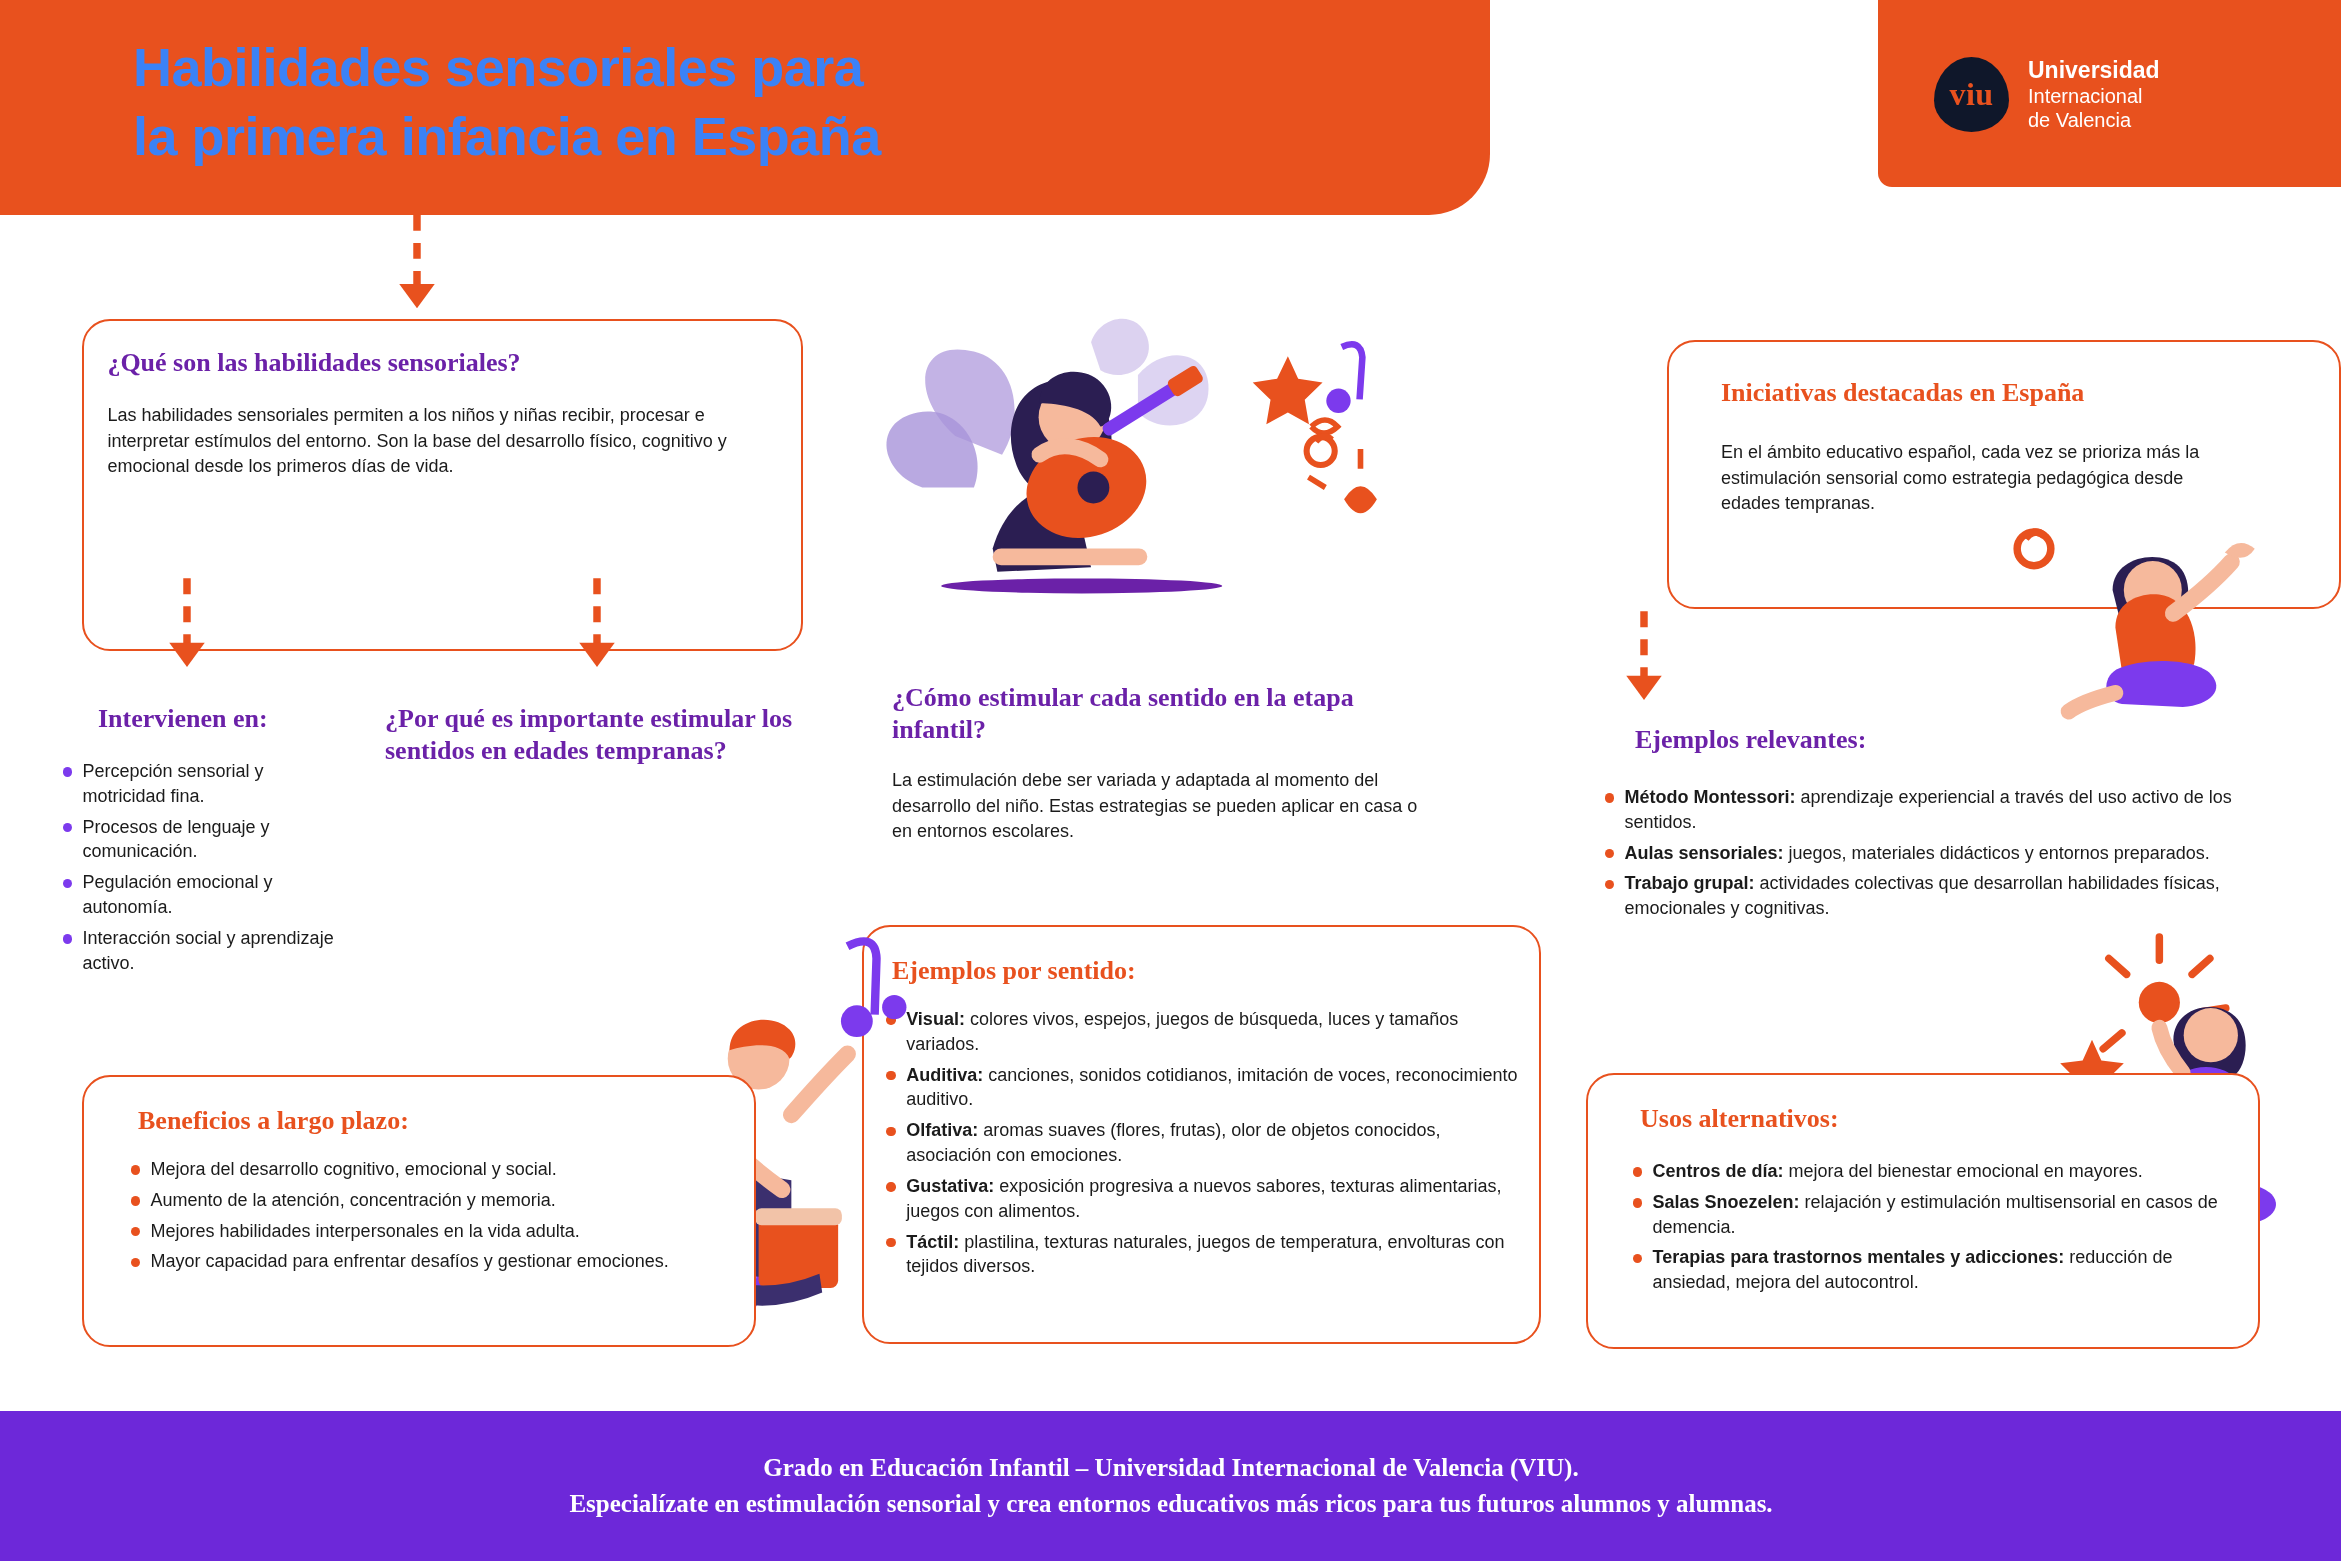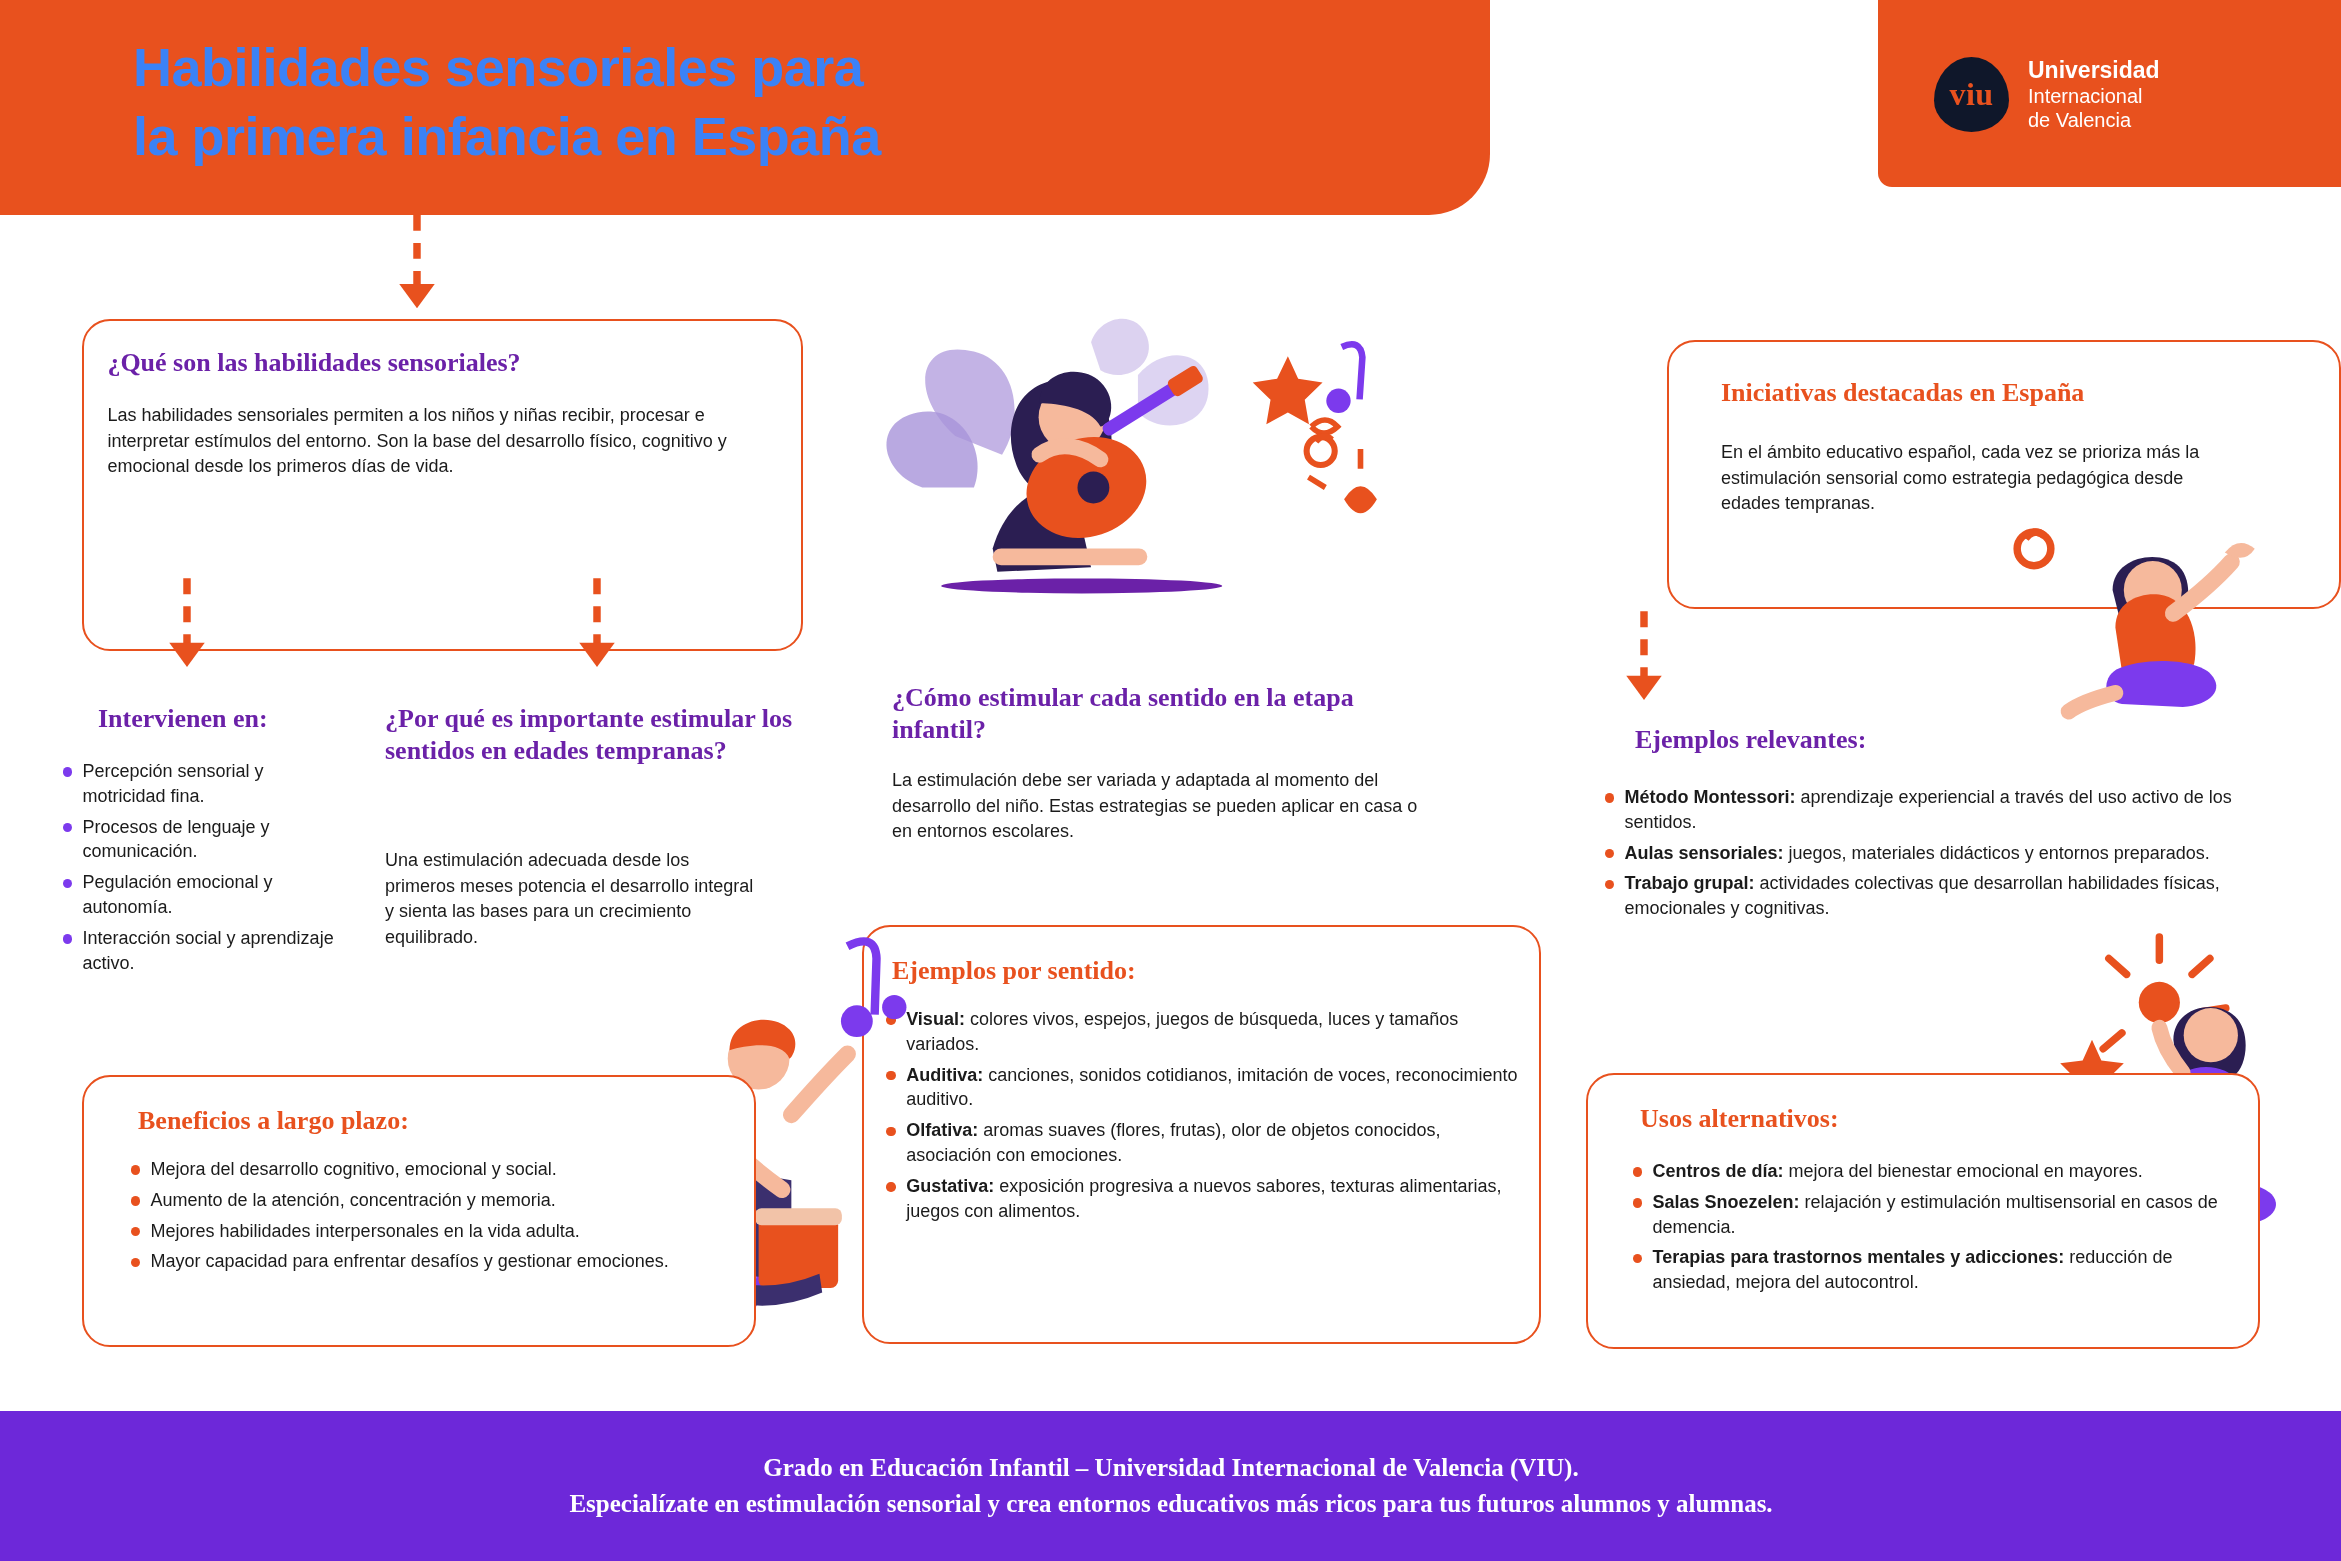--- a/index.html
+++ b/index.html
@@ -207,21 +207,20 @@
 
   <div class="section-title" style="left:98px; top:703px; width:281px;">Intervienen en:</div>
   <ul class="bullets" style="position:absolute; left:60px; top:759px; width:290px;">
     <li>Percepción sensorial y motricidad fina.</li>
     <li>Procesos de lenguaje y comunicación.</li>
     <li>Pegulación emocional y autonomía.</li>
     <li>Interacción social y aprendizaje activo.</li>
   </ul>
 
   <div class="section-title" style="left:385px; top:703px; width:412px;">¿Por qué es importante estimular los sentidos en edades tempranas?</div>
-  <div class="body-text" style="position:absolute; left:385px; top:848px; width:375px;">Una estimulación adecuada desde los primeros meses potencia el desarrollo integral y sienta las bases para un crecimiento equilibrado.</div>
 
   <svg class="illu" style="left:838px; top:286px;" width="553" height="328" viewBox="0 0 1180 700">
     <path d="M250 320 C150 230 170 110 290 140 C380 162 400 280 350 360 Z" fill="#b9a6e0" opacity="0.85"></path>
     <path d="M180 430 C90 400 70 290 170 270 C260 252 320 350 290 430 Z" fill="#a894da" opacity="0.8"></path>
     <path d="M640 190 C700 120 800 140 790 230 C782 300 690 320 640 270 Z" fill="#d7cdf0" opacity="0.85"></path>
     <path d="M540 120 C560 60 640 50 660 110 C680 170 610 210 560 180 Z" fill="#cdbfe9" opacity="0.7"></path>
     <ellipse cx="520" cy="640" rx="300" ry="16" fill="#6b21a8"></ellipse>
     <path d="M330 560 C360 460 430 420 500 425 L540 600 L340 610 Z" fill="#2b1e52"></path>
     <path d="M470 200 C380 210 350 300 380 380 C400 440 470 470 520 450 C580 430 600 330 570 260 C545 205 520 195 470 200 Z" fill="#2b1e52"></path>
     <circle cx="500" cy="280" r="72" fill="#f6b99c"></circle>
@@ -247,20 +246,21 @@
   </div>
   <div class="body-text" style="position:absolute; left:892px; top:768px; width:529px;">La estimulación debe ser variada y adaptada al momento del desarrollo del niño. Estas estrategias se pueden aplicar en casa o en entornos escolares.</div>
 
   <div class="card" style="left:862px; top:925px; width:679px; height:419px;">
     <div class="card-title orange" style="position:absolute; left:28px; top:28px; width:609px;">Ejemplos por sentido:</div>
     <ul class="bullets orange-dots" style="position:absolute; left:19.7px; top:80px; width:637px;">
       <li><b>Visual:</b><span> colores vivos, espejos, juegos de búsqueda, luces y tamaños variados.</span></li>
       <li><b>Auditiva:</b><span> canciones, sonidos cotidianos, imitación de voces, reconocimiento auditivo.</span></li>
       <li><b>Olfativa:</b><span> aromas suaves (flores, frutas), olor de objetos conocidos, asociación con emociones.</span></li>
       <li><b>Gustativa:</b><span> exposición progresiva a nuevos sabores, texturas alimentarias, juegos con alimentos.</span></li>
+      <li><b>Táctil:</b><span> plastilina, texturas naturales, juegos de temperatura, envolturas con tejidos diversos.</span></li>
     </ul>
   </div>
 
   <svg class="illu" style="left:651px; top:918px;" width="262" height="445" viewBox="0 0 560 950">
     <path d="M420 60 q60 -30 62 26 l-4 120" stroke="#7c3aed" stroke-width="18" fill="none"></path>
     <circle cx="440" cy="220" r="34" fill="#7c3aed"></circle>
     <circle cx="520" cy="190" r="26" fill="#7c3aed"></circle>
     <path d="M118 880 q46 -80 90 -10 q-40 70 -90 10 z" fill="#7c3aed"></path>
     <path d="M200 862 q42 -70 34 -150" stroke="#7c3aed" stroke-width="16" fill="none"></path>
     <ellipse cx="270" cy="790" rx="240" ry="16" fill="#f2ddd2" opacity="0"></ellipse>

